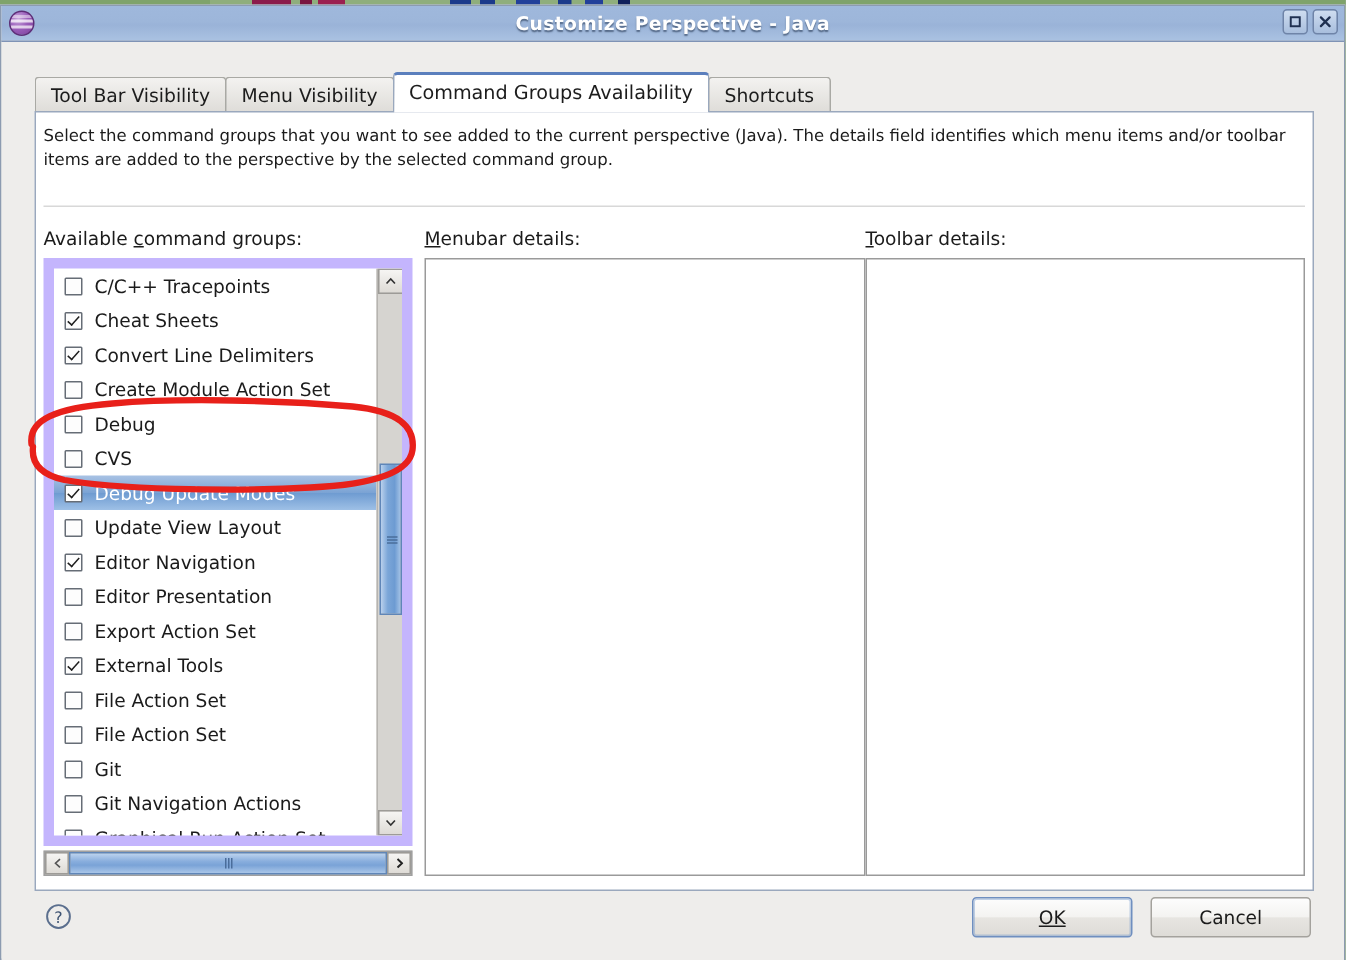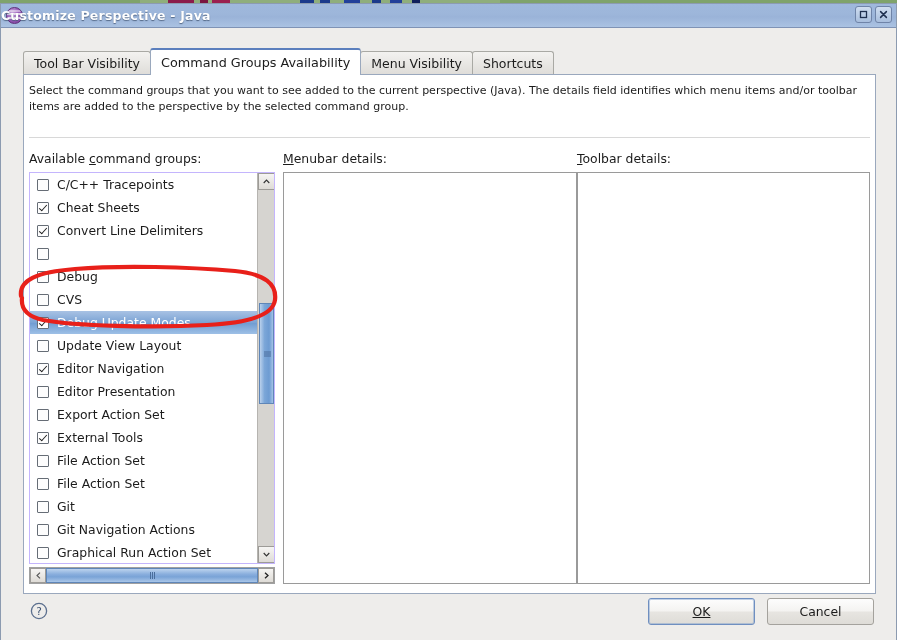--- a/index.html
+++ b/index.html
@@ -69,20 +69,21 @@
     content: "";
     position: absolute;
     left: 0; right: 0; top: 5px;
     height: 1.5px;
     background: rgba(255,255,255,0.75);
     box-shadow: 0 4px 0 rgba(255,255,255,0.7), 0 -3px 0 rgba(255,255,255,0.45);
   }
   .title-text {
     position: absolute;
     left: 0; right: 0;
+    text-align: center;
     font-size: 12.5px;
     font-weight: bold;
     color: #ffffff;
     text-shadow: 0 1px 1px rgba(70,90,120,0.85);
     letter-spacing: 0.2px;
     pointer-events: none;
   }
   .title-btns {
     position: absolute;
     right: 4px; top: 2px;
@@ -181,21 +182,21 @@
   .col-label.c2 { left: 259px; }
   .col-label.c3 { left: 553px; }
   u { text-decoration: underline; }
 
   
   .listbox {
     position: absolute;
     left: 5px; top: 97px;
     width: 246px;
     height: 392px;
-    border: 1px solid #c4b5fd;
+    border: 7px solid #c4b5fd;
     background: #ffffff;
     box-sizing: border-box;
     overflow: hidden;
     display: flex;
   }
   .list-items {
     flex: 1 1 auto;
     position: relative;
     overflow: hidden;
   }
@@ -395,22 +396,22 @@
             <path d="M1.6 1.6 L7.4 7.4 M7.4 1.6 L1.6 7.4" stroke="#1f3050" stroke-width="1.5" stroke-linecap="round"></path>
           </svg>
         </div>
       </div>
     </div>
 
     <div class="dlg-body">
 
       <div class="tabstrip">
         <div class="tab">Tool Bar Visibility</div>
+        <div class="tab">Menu Visibility</div>
         <div class="tab active">Command Groups Availability</div>
-        <div class="tab">Menu Visibility</div>
         <div class="tab">Shortcuts</div>
       </div>
 
       <div class="tabpanel">
 
         <div class="desc">Select the command groups that you want to see added to the current perspective (Java).  The details field identifies which menu items and/or toolbar items are added to the perspective by the selected command group.</div>
 
         <div class="hr"></div>
 
         <div class="col-label c1"><span>Available </span><u>c</u><span>ommand groups:</span></div>
@@ -428,20 +429,21 @@
               <div class="row">
                 <span class="cb on"></span>
                 <span>Cheat Sheets</span>
               </div>
               <div class="row">
                 <span class="cb on"></span>
                 <span>Convert Line Delimiters</span>
               </div>
               <div class="row">
                 <span class="cb"></span>
+                <span>Create Module Action Set</span>
               </div>
               <div class="row">
                 <span class="cb"></span>
                 <span>Debug</span>
               </div>
               <div class="row">
                 <span class="cb"></span>
                 <span>CVS</span>
               </div>
               <div class="row selected">

